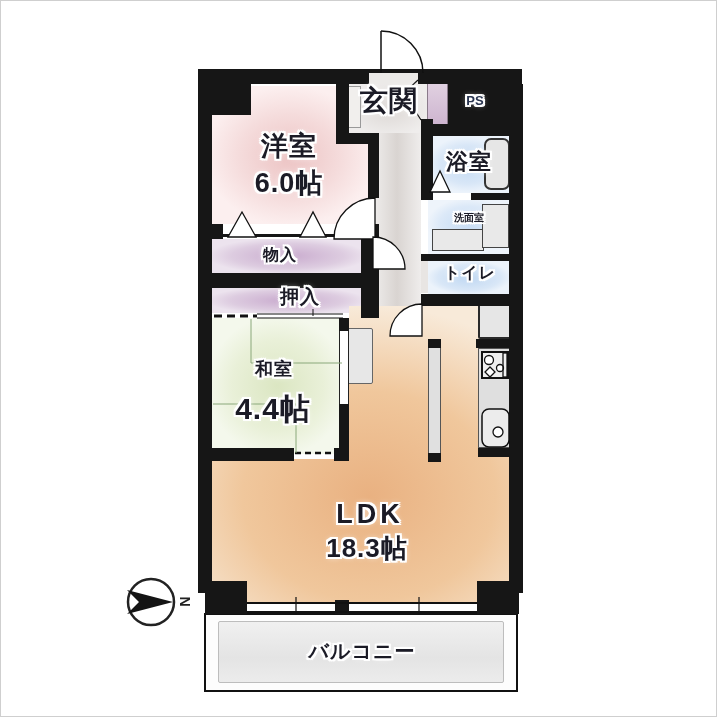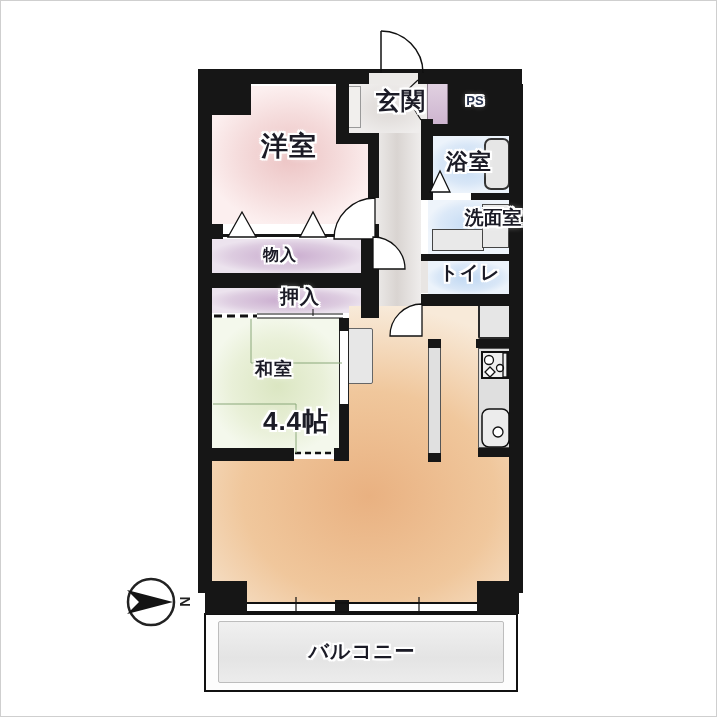--- a/index.html
+++ b/index.html
@@ -167,26 +167,29 @@
     <g>
       <rect x="481" y="408" width="27" height="38" rx="7" stroke="#111" stroke-width="1.5" fill="#ececec"></rect>
       <circle cx="497" cy="431" r="5" stroke="#111" stroke-width="1.3" fill="#ffffff"></circle>
     </g>
     <g>
       <circle cx="150" cy="601" r="23" stroke="#222" stroke-width="2.5" fill="none"></circle>
       <path d="M 126,589 L 172,601 L 126,613 L 138,601 Z" fill="#141414"></path>
     </g>
   </svg>
 
-  <span class="lbl" style="left:400px;top:100px;font-size:24px;">玄関</span>
+  <span class="lbl" style="left:388px;top:100px;font-size:28px;">玄関</span>
   <span class="lbl" style="left:474px;top:99px;font-size:13px;color:#2a3550;letter-spacing:0;">PS</span>
   <span class="lbl" style="left:288px;top:145px;font-size:27px;">洋室</span>
+  <span class="lbl" style="left:288px;top:182px;font-size:27px;">6.0帖</span>
   <span class="lbl" style="left:468px;top:161px;font-size:22px;">浴室</span>
-  <span class="lbl" style="left:492px;top:217px;font-size:19px;letter-spacing:0;">洗面室</span>
-  <span class="lbl" style="left:469px;top:272px;font-size:19px;">トイレ</span>
+  <span class="lbl" style="left:468px;top:217px;font-size:10px;letter-spacing:0;">洗面室</span>
+  <span class="lbl" style="left:469px;top:272px;font-size:16px;">トイレ</span>
   <span class="lbl" style="left:279px;top:254px;font-size:16px;">物入</span>
   <span class="lbl" style="left:299px;top:296px;font-size:19px;">押入</span>
   <span class="lbl" style="left:273px;top:368px;font-size:18px;">和室</span>
-  <span class="lbl" style="left:272px;top:420px;font-size:26px;margin-left:23px;">4.4帖</span>
+  <span class="lbl" style="left:272px;top:408px;font-size:30px;">4.4帖</span>
+  <span class="lbl" style="left:369px;top:513px;font-size:27px;letter-spacing:4px;">LDK</span>
+  <span class="lbl" style="left:366px;top:547px;font-size:26px;">18.3帖</span>
   <span class="lbl" style="left:361px;top:650px;font-size:20px;">バルコニー</span>
   <span class="lbl" style="left:184px;top:601px;font-size:14px;transform:translate(-50%,-50%) rotate(90deg);text-shadow:none;color:#222;">N</span>
 
 </div>
 
 </body></html>

